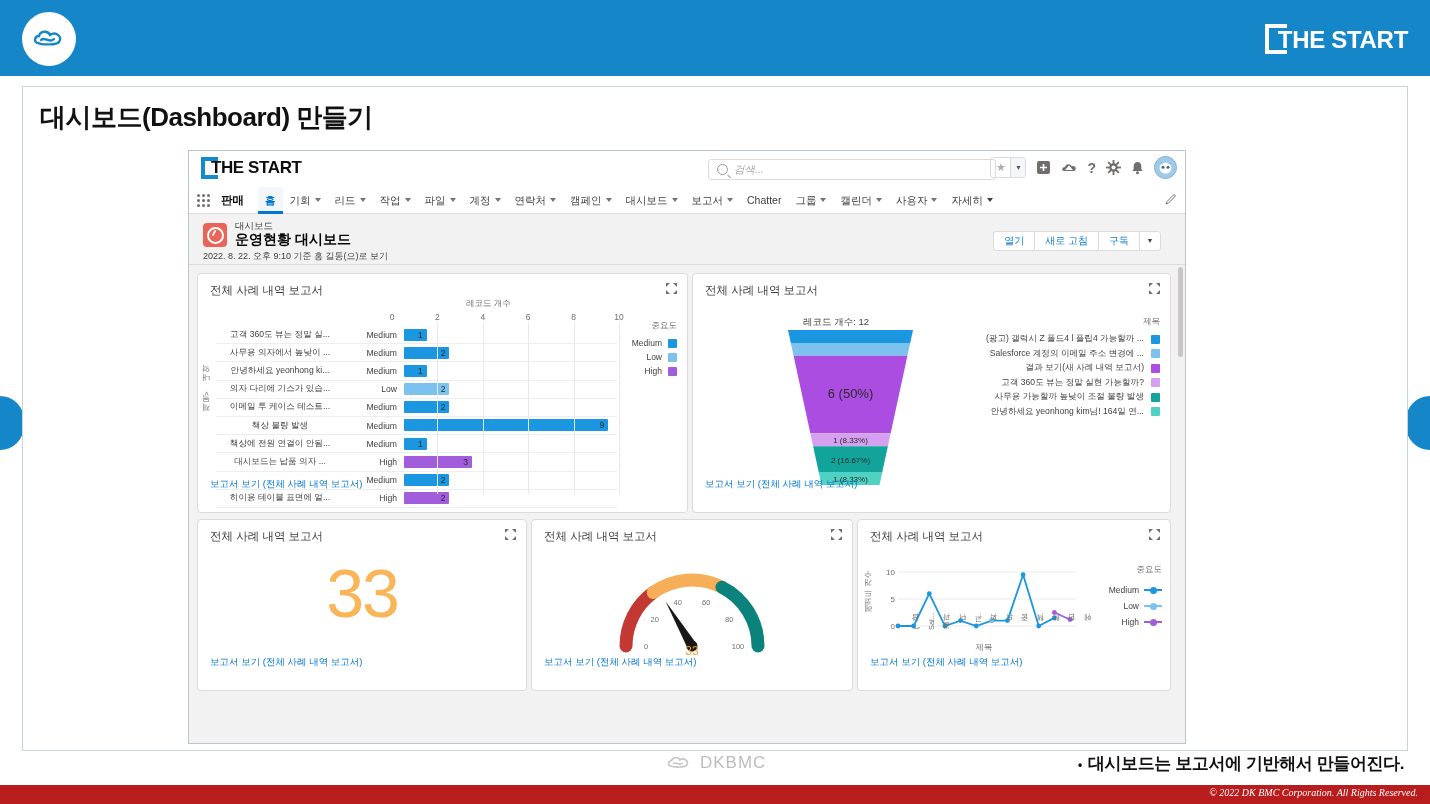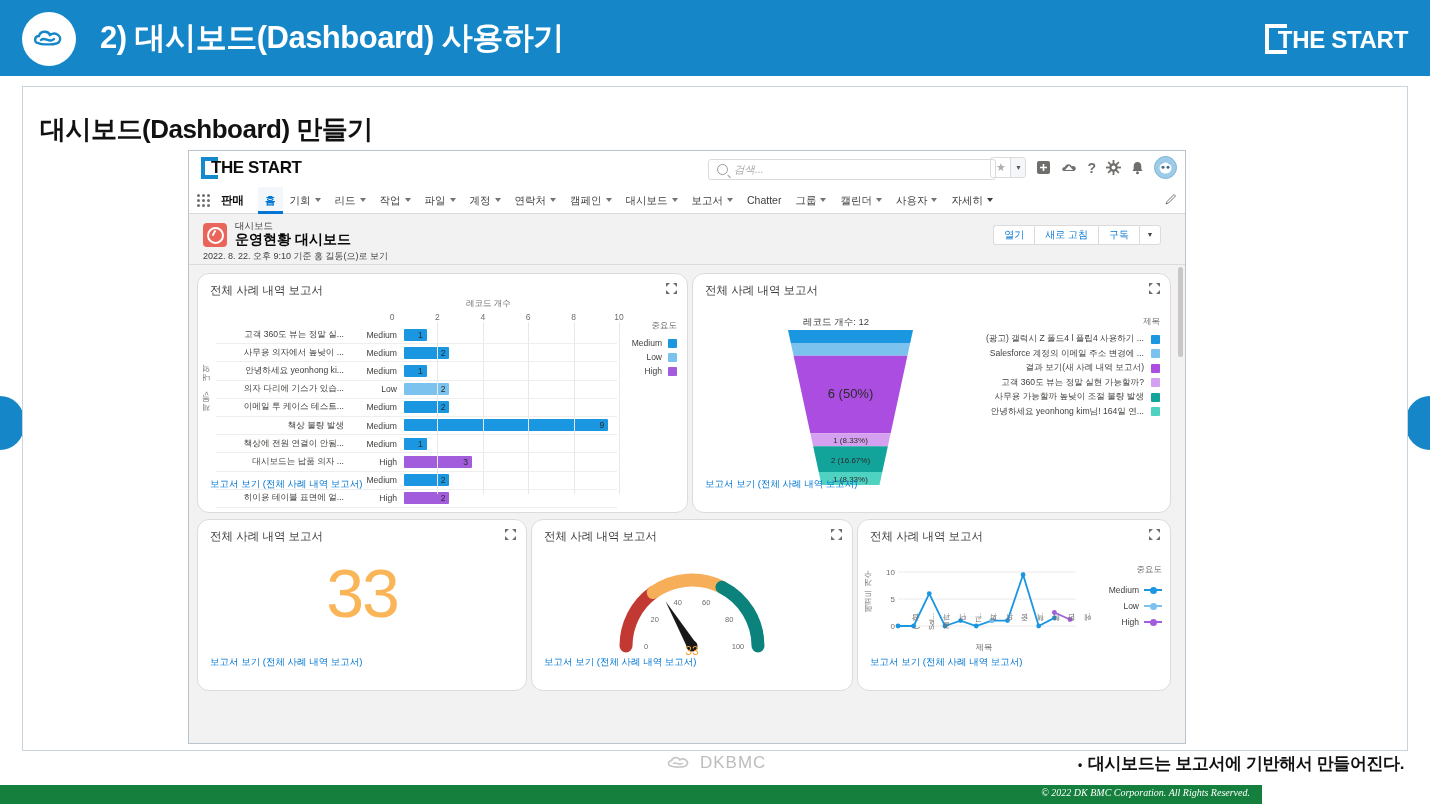--- a/index.html
+++ b/index.html
@@ -38,21 +38,21 @@
     font-size:24px;font-weight:bold;color:#ffffff;letter-spacing:-0.3px;position:relative;z-index:2;
   }
 
   
   .slide-body{
     position:absolute;left:22px;top:86px;width:1386px;height:665px;
     background:#fff;border:1px solid #c9d3da;box-sizing:border-box;
   }
   .section-title{
     position:absolute;left:40px;top:100px;
-    font-size:26px;font-weight:bold;color:#111;letter-spacing:-0.5px;margin-top:12px;
+    font-size:26px;font-weight:bold;color:#111;letter-spacing:-0.5px;
   }
   
   .deco-left{
     position:absolute;left:0;top:396px;width:24px;height:54px;
     background:#1587c8;border-top-right-radius:26px;border-bottom-right-radius:26px;
   }
   .deco-right{
     position:absolute;right:0;top:396px;width:24px;height:54px;
     background:#1587c8;border-top-left-radius:26px;border-bottom-left-radius:26px;
   }
@@ -111,51 +111,51 @@
   }
   .dash-icon{
     position:absolute;left:14px;top:9px;width:24px;height:24px;border-radius:4px;background:#ea6559;
     display:flex;align-items:center;justify-content:center;
   }
   .dash-icon .ring{width:13px;height:13px;border:2px solid #fff;border-radius:50%;position:relative;}
   .dash-icon .ring:after{content:"";position:absolute;left:4px;top:1px;width:2px;height:6px;background:#fff;transform:rotate(28deg);}
   .dash-kicker{position:absolute;left:46px;top:6px;font-size:9.5px;color:#3e3e3c;}
   .dash-title{position:absolute;left:46px;top:17px;font-size:14px;font-weight:bold;color:#080707;}
   .dash-sub{position:absolute;left:14px;top:36px;font-size:9px;color:#3e3e3c;}
-  .dash-btns{position:absolute;right:24px;top:11px;display:flex;}
+  .dash-btns{position:absolute;right:24px;top:17px;display:flex;}
   .dash-btns .btn{
     height:20px;line-height:18px;padding:0 10px;border:1px solid #dddbda;background:#fff;
     font-size:10px;color:#0176d3;border-right:none;box-sizing:border-box;
   }
   .dash-btns .btn:first-child{border-radius:3px 0 0 3px;}
   .dash-btns .btn.last{border-right:1px solid #dddbda;border-radius:0 3px 3px 0;width:22px;padding:0;text-align:center;font-size:7px;color:#444;}
 
   .sf-canvas{position:relative;background:#f3f2f2;height:480px;padding:8px;box-sizing:border-box;}
   .scrollbar{position:absolute;right:2px;top:2px;width:5px;height:90px;background:#c9c7c5;border-radius:3px;}
 
   .widget{
-    position:absolute;background:#fff;border:1px solid #dddbda;border-radius:12px;
+    position:absolute;background:#fff;border:1px solid #dddbda;border-radius:4px;
     box-sizing:border-box;overflow:hidden;
   }
   .w-title{position:absolute;left:12px;top:9px;font-size:11.5px;color:#3e3e3c;}
   .w-expand{position:absolute;right:10px;top:9px;width:11px;height:11px;color:#706e6b;}
   .w-link{position:absolute;left:12px;bottom:21px;font-size:9.5px;color:#0176d3;}
 
   
   #w-bar{left:8px;top:8px;width:491px;height:240px;}
   #w-funnel{left:503px;top:8px;width:479px;height:240px;}
   #w-metric{left:8px;top:254px;width:330px;height:172px;}
   #w-gauge{left:342px;top:254px;width:322px;height:172px;}
   #w-line{left:668px;top:254px;width:314px;height:172px;}
 
   
   .bar-axislabel{position:absolute;font-size:8.5px;color:#706e6b;}
   .bar-rows{position:absolute;left:18px;top:52px;right:70px;bottom:22px;}
   .brow{display:flex;align-items:center;height:17.2px;border-bottom:1px solid #eee;}
-  .brow .nm{width:128px;text-align:right;font-size:8.6px;color:#3e3e3c;white-space:nowrap;overflow:hidden;text-overflow:ellipsis;padding-right:5px;}
+  .brow .nm{width:128px;text-align:center;font-size:8.6px;color:#3e3e3c;white-space:nowrap;overflow:hidden;text-overflow:ellipsis;padding-right:5px;}
   .brow .pr{width:48px;text-align:right;font-size:8.6px;color:#3e3e3c;padding-right:7px;}
   .brow .track{flex:1;position:relative;height:17.2px;}
   .brow .bar{position:absolute;left:0;top:2.5px;height:12px;border-radius:1px;display:flex;align-items:center;justify-content:flex-end;}
   .brow .bar span{font-size:8.5px;color:#2b2b2b;padding-right:4px;}
   .bar-grid{position:absolute;top:0;bottom:0;width:1px;background:#e8e8e8;}
   .bar-ticks{position:absolute;top:38px;height:10px;}
   .bar-tick{position:absolute;font-size:8.5px;color:#706e6b;transform:translateX(-50%);}
   .legend{position:absolute;right:10px;top:46px;width:56px;}
   .legend .lg-t{font-size:8.5px;color:#706e6b;text-align:right;margin-bottom:4px;}
   .legend .lg-r{display:flex;align-items:center;justify-content:flex-end;gap:6px;height:14px;}
@@ -199,38 +199,37 @@
   .lc-xticks .t{position:absolute;font-size:7.5px;color:#706e6b;writing-mode:vertical-rl;transform:rotate(180deg);white-space:nowrap;}
 
   
   .foot-logo{position:absolute;left:666px;top:753px;display:flex;align-items:center;gap:8px;color:#bcbcbc;}
   .foot-logo .tx{font-size:17px;letter-spacing:1px;color:#bdbdbd;}
   .foot-bullet{
     position:absolute;right:26px;top:752px;font-size:17px;color:#111;font-weight:bold;letter-spacing:-0.4px;
   }
   .foot-bullet .dot{font-size:12px;vertical-align:middle;margin-right:6px;}
   .foot-bar{
-    position:absolute;left:0;bottom:0;width:1262px;height:19px;background:#15803d;
+    position:absolute;left:0;bottom:0;width:1430px;height:19px;background:#b91c1c;
   }
   .foot-copy{
     position:absolute;right:12px;top:2px;font-size:10px;color:#ffffff;font-style:italic;
     font-family:"Liberation Serif","DejaVu Serif",serif;
   }
 </style>
 </head>
 <body>
 
 <div class="slide-header">
   <div class="brand-mark">
     <svg width="34" height="24" viewBox="0 0 34 24">
       <path d="M6 16 C2 16 2 9 7 9 C8 4 16 3 18 8 C24 4 31 10 27 15 C25 18 10 18 6 16 Z" fill="none" stroke="#1587c8" stroke-width="2.4" stroke-linecap="round"></path>
       <path d="M9 13 C13 9 17 17 22 12" fill="none" stroke="#1587c8" stroke-width="2.4" stroke-linecap="round"></path>
     </svg>
   </div>
-  <div class="slide-title">2) 대시보드(Dashboard) 사용하기</div>
   <div class="hdr-logo">
     <div class="bracket"></div>
     <div class="txt"><span>THE START</span></div>
   </div>
 </div>
 
 <div class="deco-left"></div>
 <div class="deco-right"></div>
 
 <div class="slide-body"></div>
@@ -541,21 +540,21 @@
             <text x="62.5" y="113.29166666666666" text-anchor="middle" font-size="8" fill="#2b2b2b" font-family="&quot;Liberation Sans&quot;,sans-serif">1 (8.33%)</text>
             <path d="M25.125,116.25 L99.875,116.25 L94.29166666666666,142.08333333333334 L30.708333333333336,142.08333333333334 Z" fill="#12a39a"></path>
             <text x="62.5" y="132.66666666666666" text-anchor="middle" font-size="8" fill="#2b2b2b" font-family="&quot;Liberation Sans&quot;,sans-serif">2 (16.67%)</text>
             <path d="M30.708333333333336,142.08333333333334 L94.29166666666666,142.08333333333334 L91.5,155 L33.5,155 Z" fill="#4fd2c2"></path>
             <text x="62.5" y="152.04166666666669" text-anchor="middle" font-size="8" fill="#2b2b2b" font-family="&quot;Liberation Sans&quot;,sans-serif">1 (8.33%)</text>
           </svg></div>
       <div class="f-legend">
         <div class="lg-t">제목</div>
         <div id="funnel-legend-rows">
             <div class="lg-r">
-              <span>(광고) 갤럭시 Z 폴드4 l 플립4 사용하기 ...</span>
+              <span>(광고) 갤럭시 Z 폴드4 l 플립4 가능할까 ...</span>
               <i class="sw" style="background:#1b96e0"></i>
             </div>
             <div class="lg-r">
               <span>Salesforce 계정의 이메일 주소 변경에 ...</span>
               <i class="sw" style="background:#7cc2ef"></i>
             </div>
             <div class="lg-r">
               <span>결과 보기(새 사례 내역 보고서)</span>
               <i class="sw" style="background:#aa4de0"></i>
             </div>

